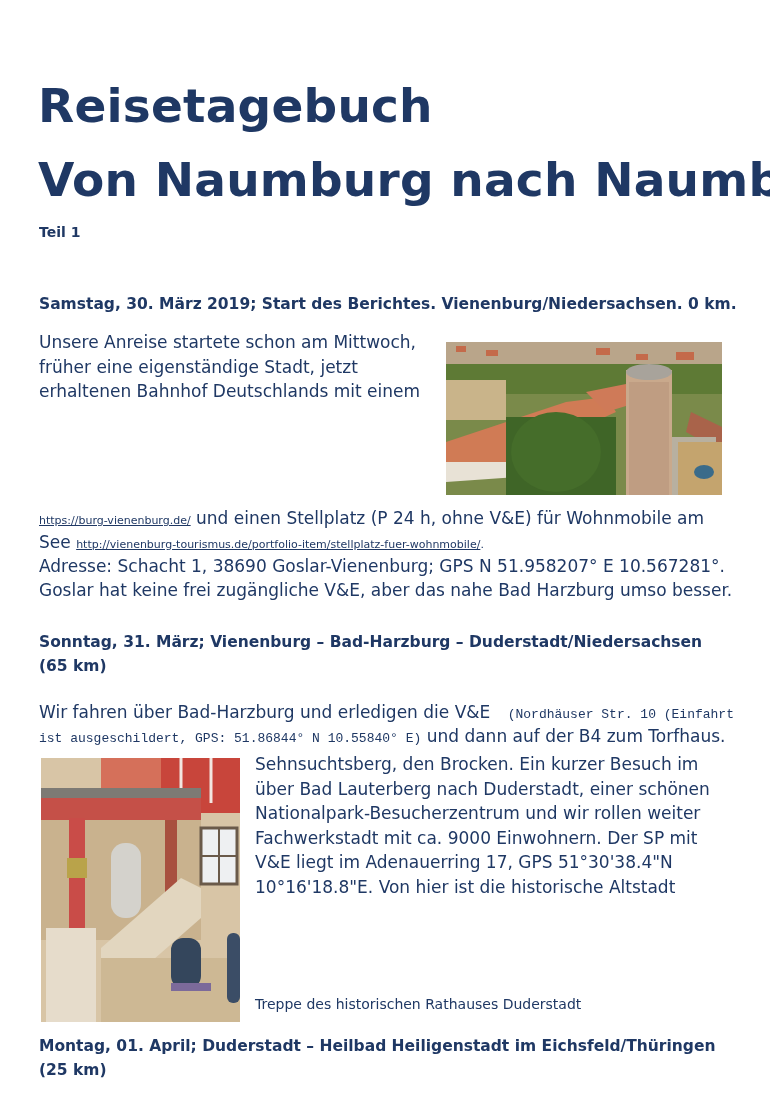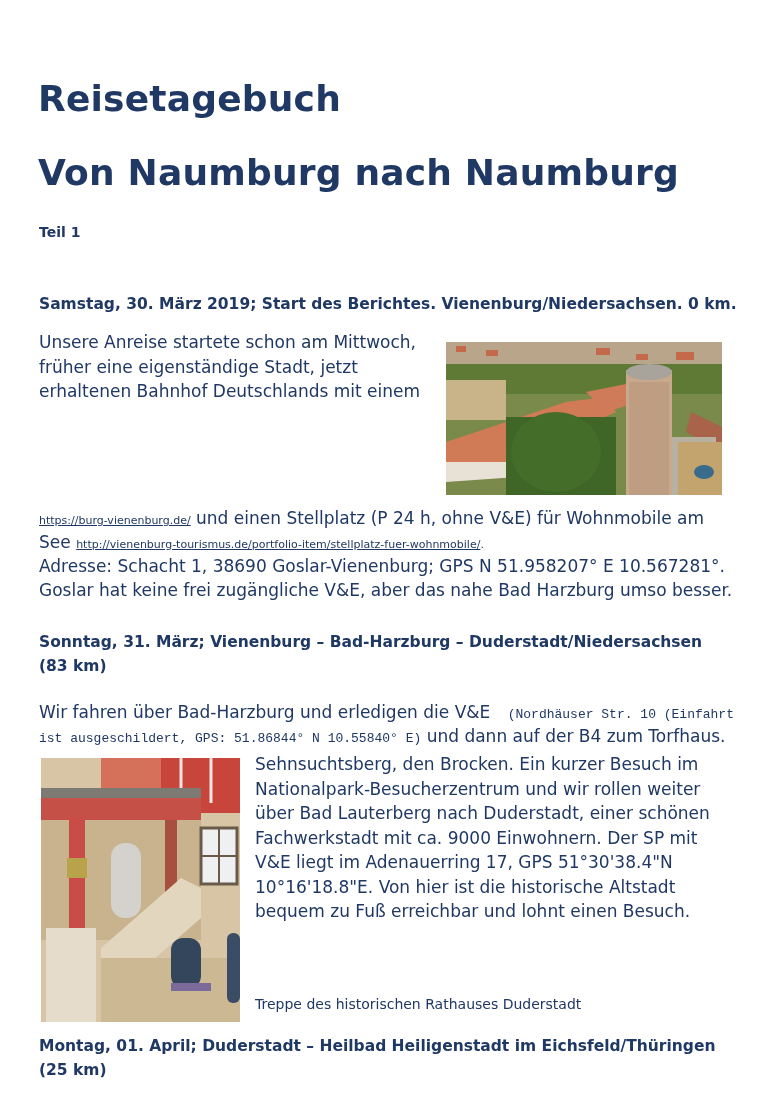--- a/index.html
+++ b/index.html
@@ -2,21 +2,21 @@
 <html><head>
   <meta charset="utf-8">
   <style>
     html, body { margin: 0; padding: 0; background: #ffffff; }
     body {
       width: 770px; height: 1100px; position: relative; overflow: hidden;
       font-family: "DejaVu Sans", sans-serif; color: #1f3864;
     }
     .abs { position: absolute; }
     .title {
-      font-weight: bold; font-size: 36px; letter-spacing: 0.2px; white-space: nowrap;
+      font-weight: bold; font-size: 47px; letter-spacing: 0.2px; white-space: nowrap;
       color: #1f3864;
     }
     .part { font-weight: bold; font-size: 14px; }
     .day-heading { font-weight: bold; font-size: 15.5px; line-height: 24px; }
     .body-text { font-size: 17px; line-height: 24.5px; }
     .small-text { font-size: 13px; font-family: Liberation Mono, monospace; }
     .link { font-size: 11px; color: #1f3864; text-decoration: underline; }
     .caption { font-size: 14px; }
     .photo { overflow: hidden; }
     .nowrap { white-space: nowrap; }
@@ -68,21 +68,21 @@
 <div class="abs body-text nowrap" style="left:39px; top:506px;">
   <a class="link" href="#">https://burg-vienenburg.de/</a><span> und einen Stellplatz (P 24 h, ohne V&amp;E) für Wohnmobile am</span>
 </div>
 <div class="abs body-text nowrap" style="left:39px; top:530px;">
   <span>See </span><a class="link" href="#">http://vienenburg-tourismus.de/portfolio-item/stellplatz-fuer-wohnmobile/</a><span class="link" style="text-decoration:none;">.</span>
 </div>
 <div class="abs body-text nowrap" style="left:39px; top:554px;">Adresse: Schacht 1, 38690 Goslar-Vienenburg; GPS N 51.958207° E 10.567281°.</div>
 <div class="abs body-text nowrap" style="left:39px; top:578px;">Goslar hat keine frei zugängliche V&amp;E, aber das nahe Bad Harzburg umso besser.</div>
 
 <div class="abs day-heading nowrap" style="left:39px; top:630px;">Sonntag, 31. März; Vienenburg – Bad-Harzburg – Duderstadt/Niedersachsen</div>
-<div class="abs day-heading nowrap" style="left:39px; top:654px;">(83 km)</div>
+<div class="abs day-heading nowrap" style="left:39px; top:654px;">(65 km)</div>
 
 <div class="abs body-text nowrap" style="left:39px; top:700px;">
   <span>Wir fahren über Bad-Harzburg und erledigen die V&amp;E</span>
   <span class="small-text" style="margin-left:12px;">(Nordhäuser Str. 10 (Einfahrt</span>
 </div>
 <div class="abs body-text nowrap" style="left:39px; top:724px;">
   <span class="small-text">ist ausgeschildert, GPS: 51.86844° N 10.55840° E)</span><span> und dann auf der B4 zum Torfhaus.</span>
 </div>
 
 <div class="abs photo" style="left:41px; top:758px; width:199px; height:264px;">
@@ -106,24 +106,23 @@
     <rect x="5" y="170" width="50" height="94" fill="#e6dccb"></rect>
     <rect x="60" y="200" width="139" height="64" fill="#cdb894"></rect>
     <rect x="130" y="180" width="30" height="50" rx="12" fill="#34465c"></rect>
     <rect x="186" y="175" width="13" height="70" rx="6" fill="#3b4d66"></rect>
     <rect x="130" y="225" width="40" height="8" fill="#7c6a9a"></rect>
   </svg>
 </div>
 
 <div class="abs body-text" style="left:255px; top:752px; width:470px;">
   <div class="nowrap">Sehnsuchtsberg, den Brocken. Ein kurzer Besuch im</div>
+  <div class="nowrap">über Bad Lauterberg nach Duderstadt, einer schönen</div>
   <div class="nowrap">Nationalpark-Besucherzentrum und wir rollen weiter</div>
-  <div class="nowrap">über Bad Lauterberg nach Duderstadt, einer schönen</div>
   <div class="nowrap">Fachwerkstadt mit ca. 9000 Einwohnern. Der SP mit</div>
   <div class="nowrap">V&amp;E liegt im Adenauerring 17, GPS 51°30'38.4"N</div>
   <div class="nowrap">10°16'18.8"E. Von hier ist die historische Altstadt</div>
-  <div class="nowrap">bequem zu Fuß erreichbar und lohnt einen Besuch.</div>
 </div>
 
 <div class="abs caption nowrap" style="left:255px; top:996px;">Treppe des historischen Rathauses Duderstadt</div>
 
 <div class="abs day-heading nowrap" style="left:39px; top:1034px;">Montag, 01. April; Duderstadt – Heilbad Heiligenstadt im Eichsfeld/Thüringen</div>
 <div class="abs day-heading nowrap" style="left:39px; top:1058px;">(25 km)</div>
 
 </body></html>

